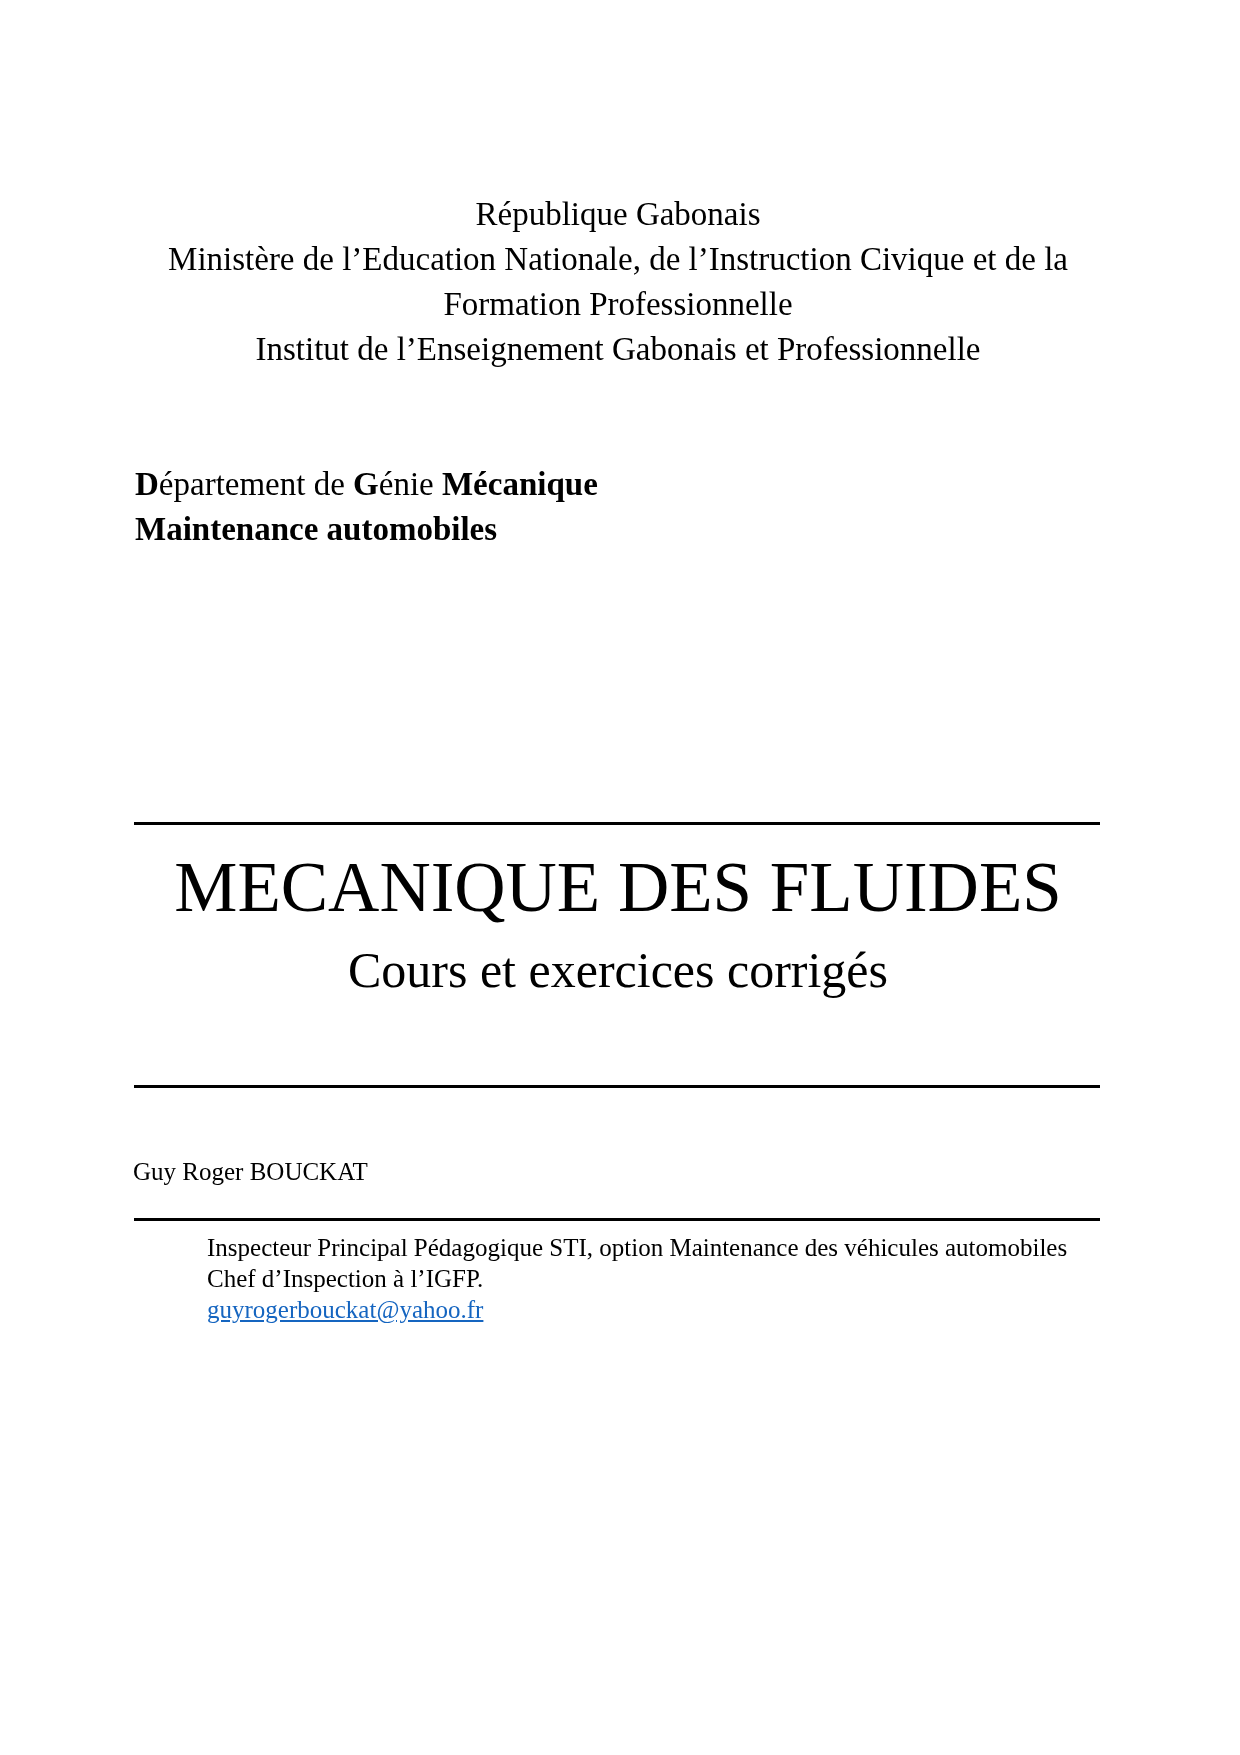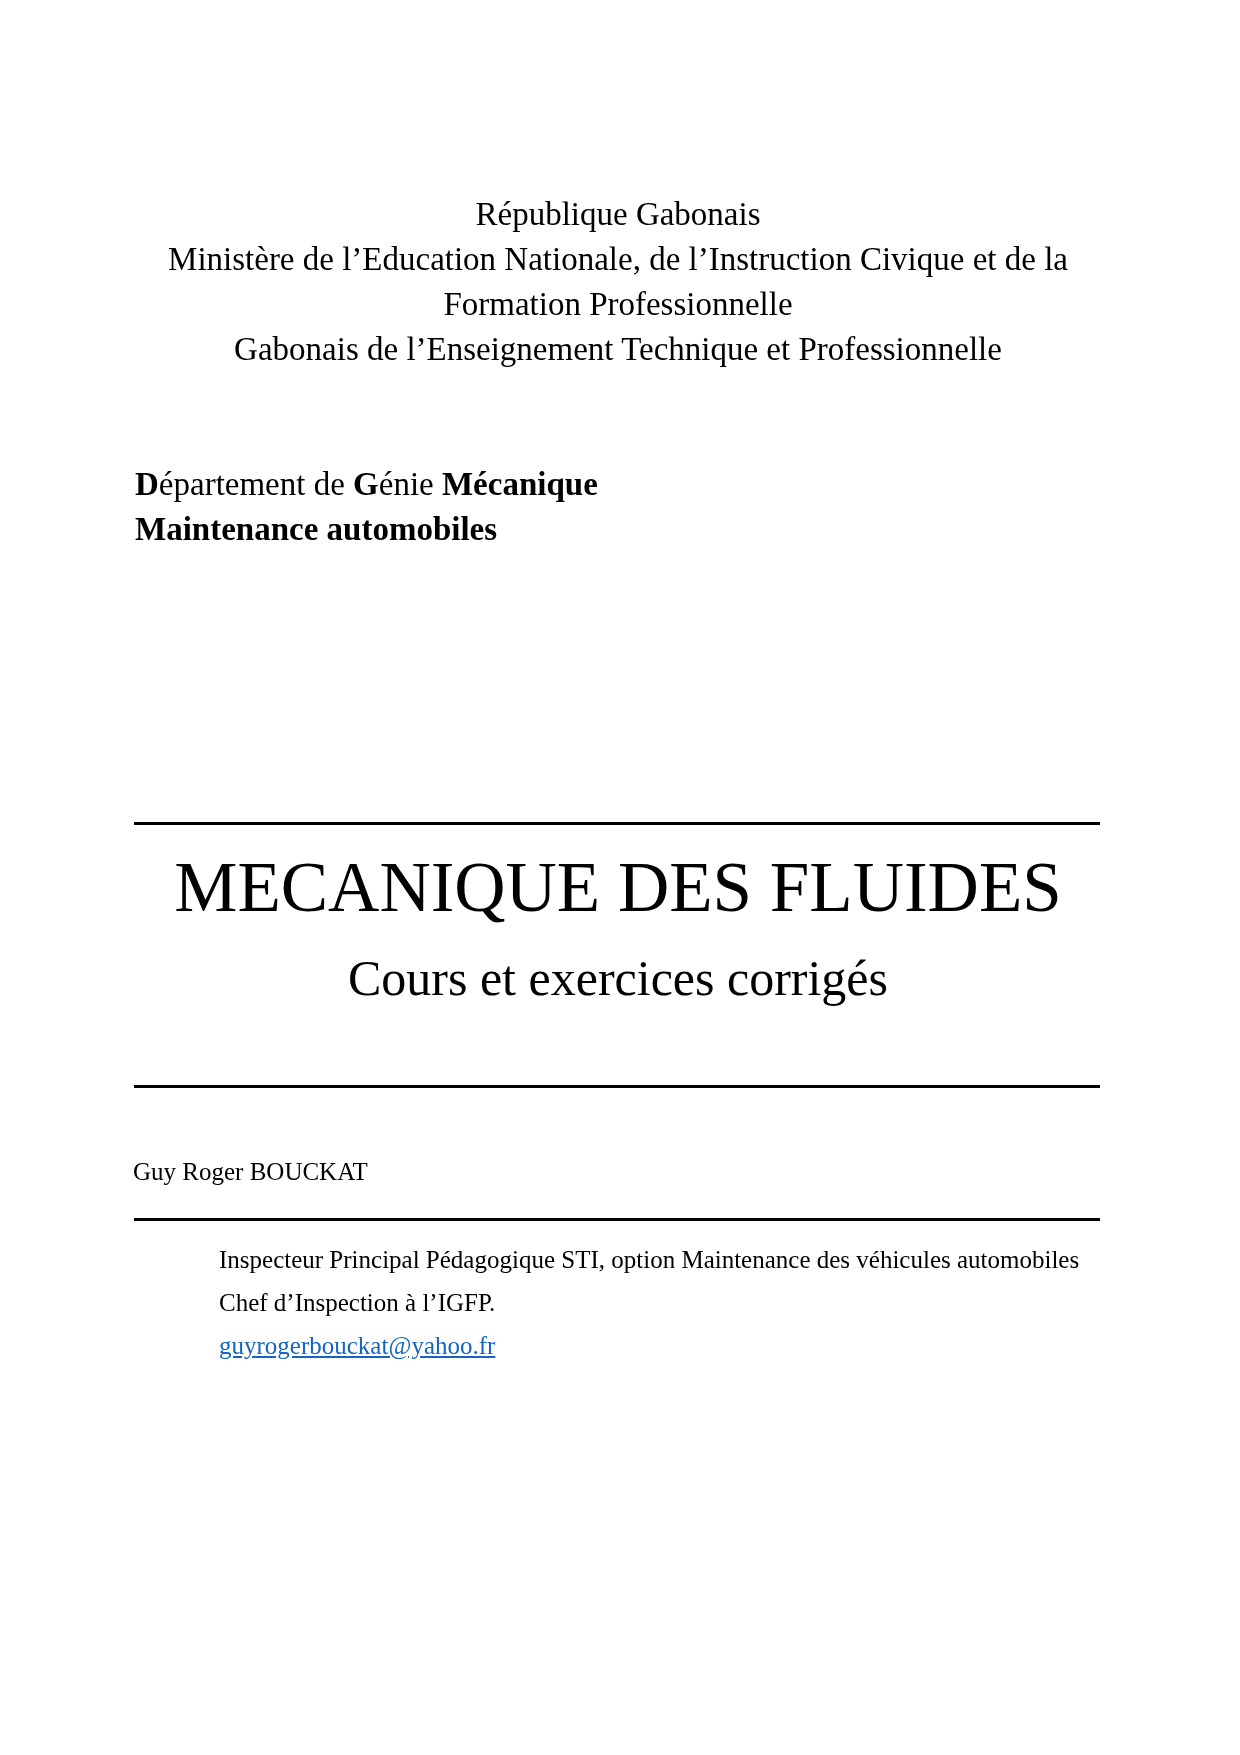--- a/index.html
+++ b/index.html
@@ -53,52 +53,52 @@
   .doc-title {
     font-size: 71px;
     line-height: 84px;
     margin: 0;
     font-weight: normal;
     white-space: nowrap;
   }
   .doc-subtitle {
     font-size: 50px;
     line-height: 62px;
-    margin: 18px 0 0 0;
+    margin: 10px 0 0 0;
     font-weight: normal;
   }
 
   .author-block {
     top: 1156px; left: 133px;
     font-size: 25px;
     line-height: 32px;
     text-align: right;
   }
 
   .footnote-block {
     top: 1232px; left: 207px; width: 905px;
     font-size: 25px;
     line-height: 31px;
   }
-  .footnote-block p { margin: 12px; }
+  .footnote-block p { margin: 0; }
   .footnote-block a {
     text-decoration: underline;
     cursor: pointer;
   }
   .phone-line { margin-top: 22px !important; }
 </style>
 </head>
 <body>
 
 <div class="page">
 
   <div class="block header-block">
     <p>République Gabonais</p>
     <p>Ministère de l’Education Nationale, de l’Instruction Civique et de la Formation Professionnelle</p>
-    <p>Gabonais de l’Enseignement Technique et Professionnelle</p>
+    <p>Institut de l’Enseignement Gabonais et Professionnelle</p>
   </div>
 
   <div class="block department-block">
     <p><span class="bold">D</span><span>épartement de </span><span class="bold">G</span><span>énie </span><span class="bold">Mécanique</span></p>
     <p class="line-bold">Maintenance automobiles</p>
   </div>
 
   <div class="block rule rule-1" style="background: rgb(0, 0, 0);"></div>
 
   <div class="block title-block">

